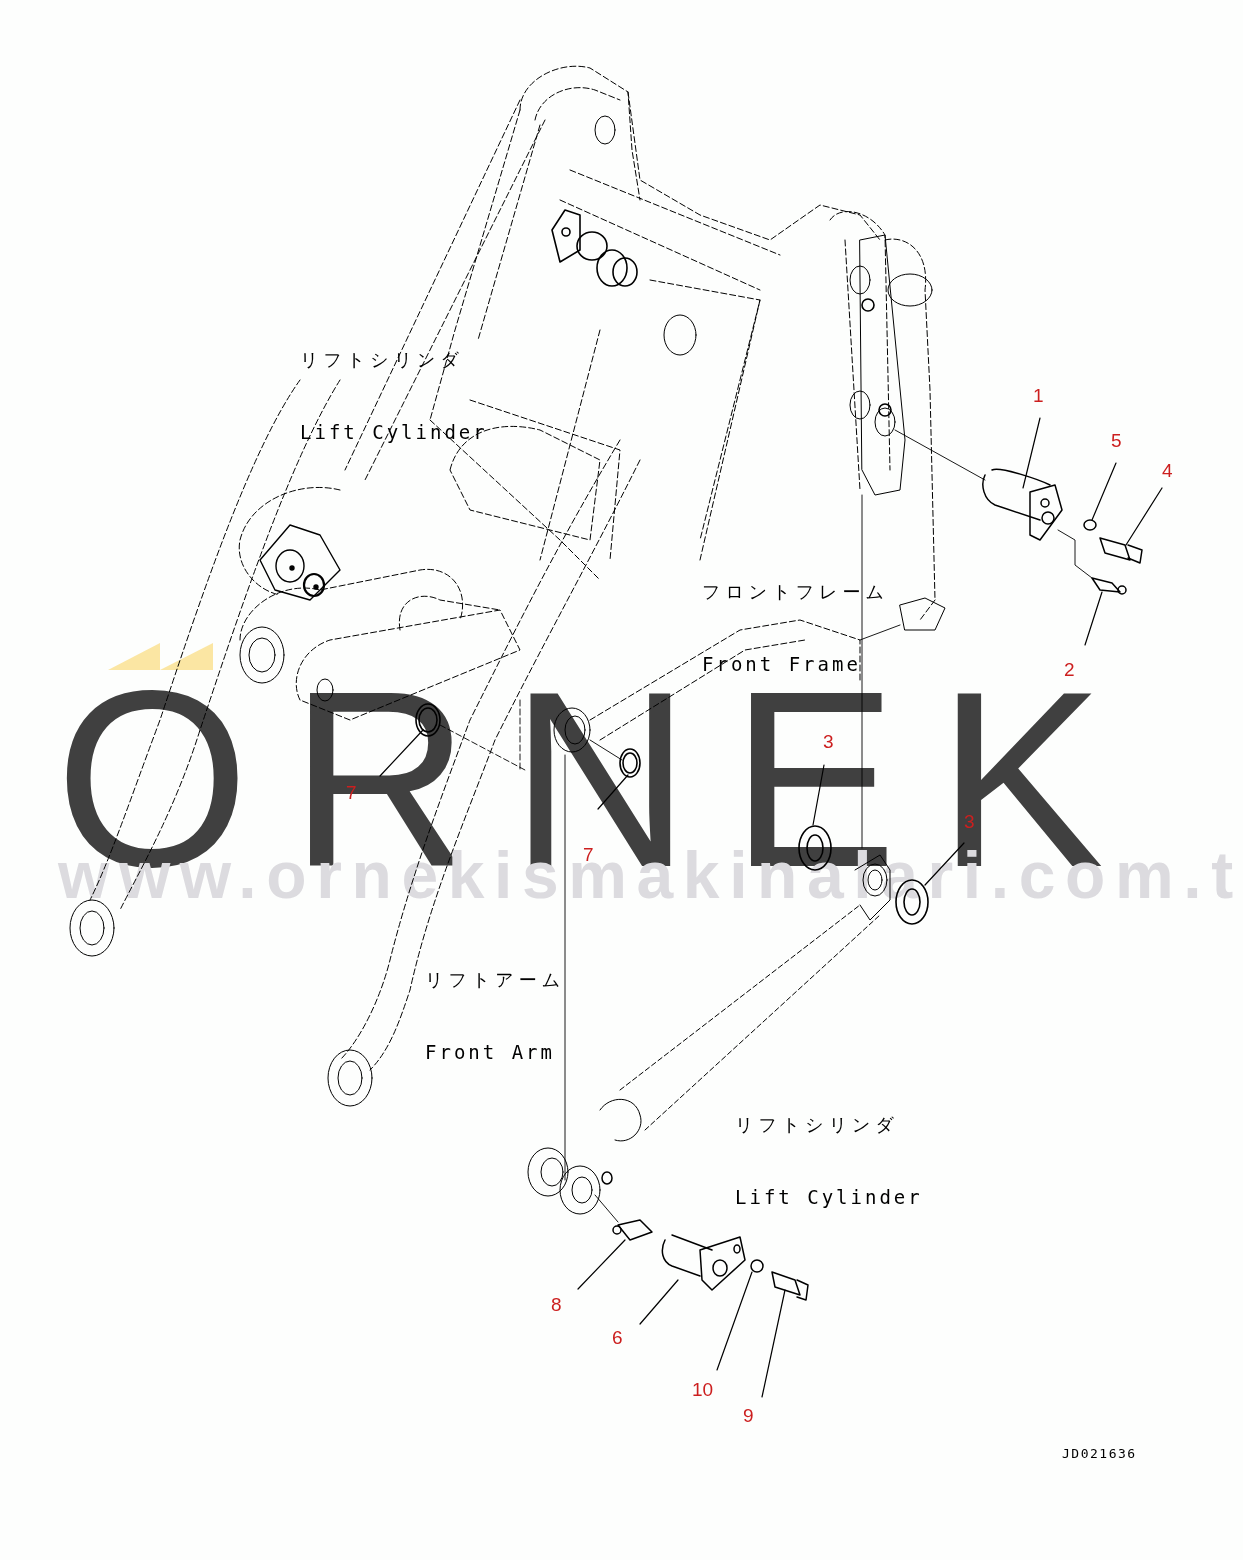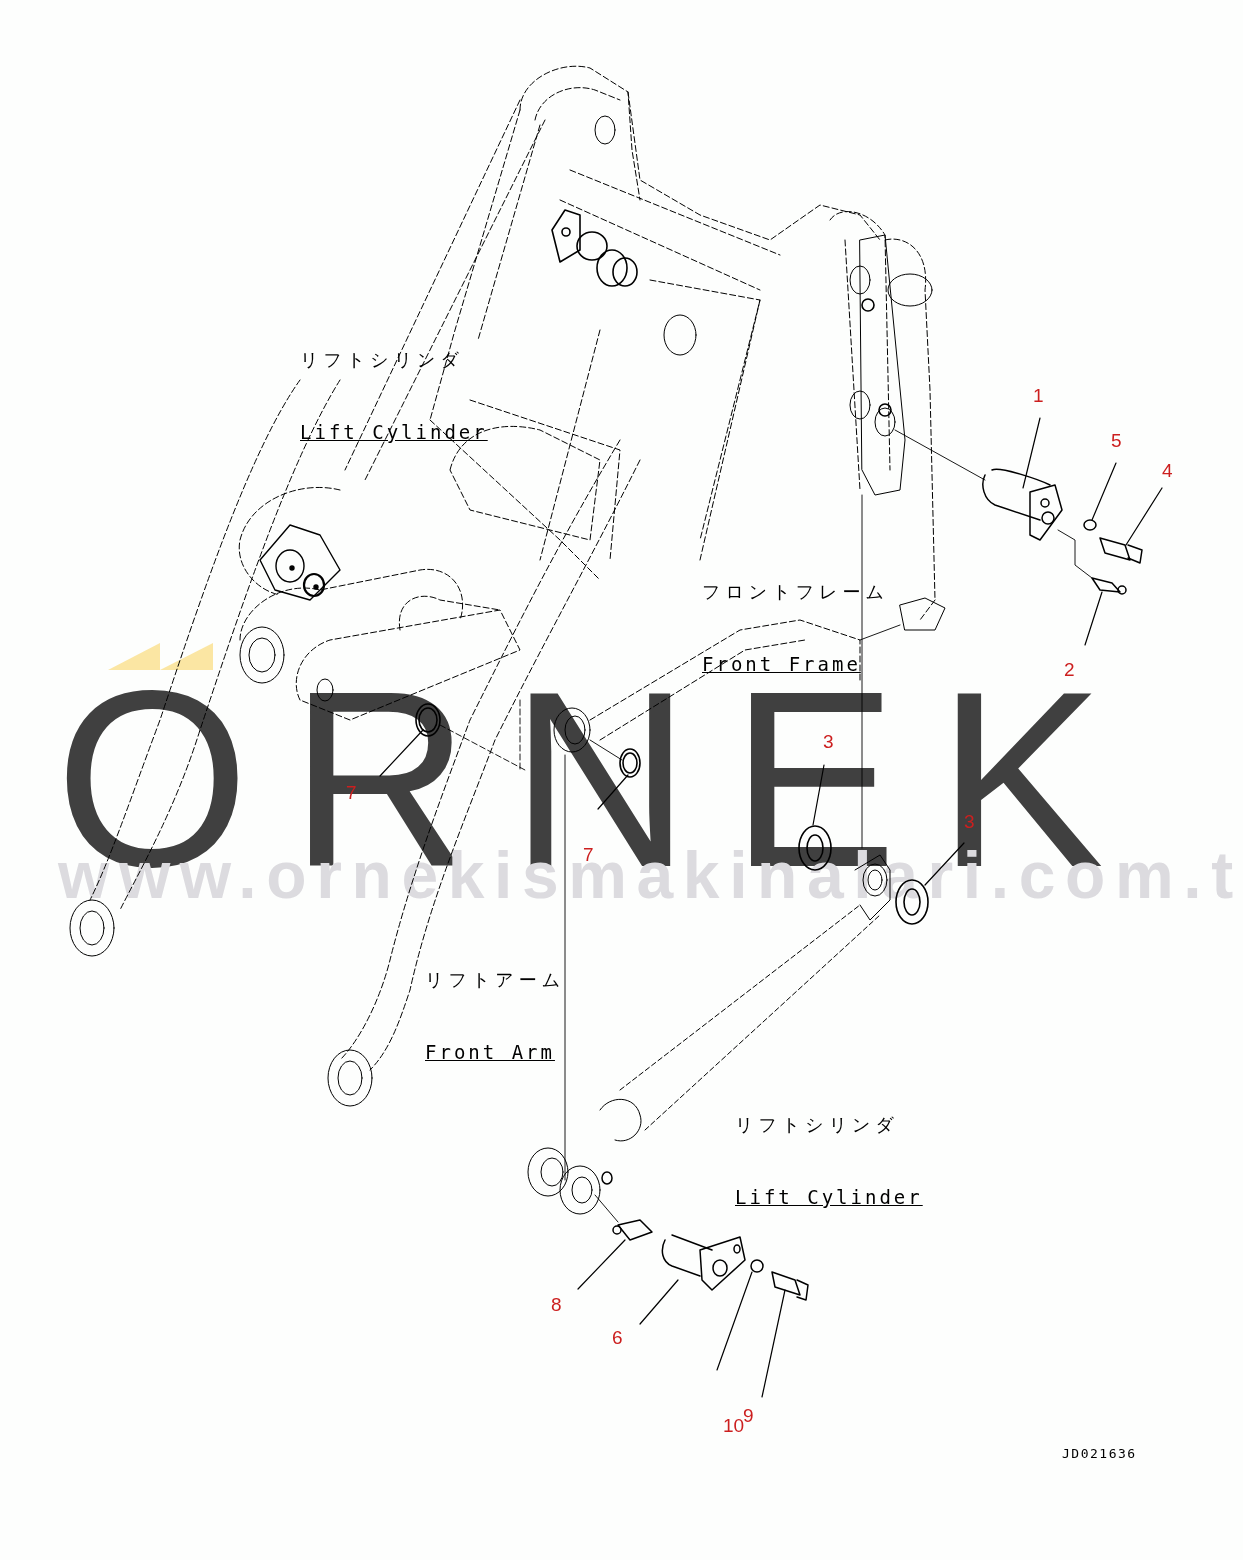--- a/index.html
+++ b/index.html
@@ -6,21 +6,21 @@
   body { width: 1243px; height: 1560px; position: relative; overflow: hidden;
          font-family: "DejaVu Sans Mono", "Liberation Mono", monospace; }
   #canvas { position: absolute; left: 0; top: 0; width: 1243px; height: 1560px; }
   .wm-big { position: absolute; left: 55px; top: 655px; font-family: "Liberation Sans", sans-serif;
             font-weight: normal; font-size: 250px; letter-spacing: 40px; color: #404040; line-height: 1; }
   .wm-url { position: absolute; left: 58px; top: 842px; font-family: "Liberation Sans", sans-serif;
             font-weight: bold; font-size: 66px; letter-spacing: 9.6px; color: #dcdbdf; line-height: 1; }
   .label { position: absolute; color: #000; font-size: 19px; line-height: 24px; letter-spacing: 3px;
            text-align: left; white-space: pre; }
   .label .jp { display: block; font-family: "DejaVu Sans", sans-serif; font-size: 18px; letter-spacing: 5px; }
-  .label .en { display: block; text-decoration: underline; }
+  .label .en { display: block; }
   .callout { position: absolute; color: #cc1f1f; font-family: "Liberation Sans", sans-serif;
              font-size: 19px; line-height: 20px; }
   .drawing-id { position: absolute; left: 1062px; top: 1446px; font-size: 13px; letter-spacing: 1.5px; color: #000; }
 </style>
 </head>
 <body>
 
 <div class="wm-big">ORNEK</div>
 <div class="wm-url">www.ornekismakinalari.com.tr</div>
 
@@ -245,15 +245,15 @@
 <div class="callout" style="left:1064px; top:660px;">2</div>
 <div class="callout" style="left:823px; top:732px;">3</div>
 <div class="callout" style="left:964px; top:812px;">3</div>
 <div class="callout" style="left:1162px; top:461px;">4</div>
 <div class="callout" style="left:1111px; top:431px;">5</div>
 <div class="callout" style="left:612px; top:1328px;">6</div>
 <div class="callout" style="left:346px; top:783px;">7</div>
 <div class="callout" style="left:583px; top:845px;">7</div>
 <div class="callout" style="left:551px; top:1295px;">8</div>
 <div class="callout" style="left:743px; top:1406px;">9</div>
-<div class="callout" style="left:692px; top:1416px;margin-left:31px;">10</div>
+<div class="callout" style="left:692px; top:1380px;">10</div>
 
 <div class="drawing-id">JD021636</div>
 
 </body></html>

